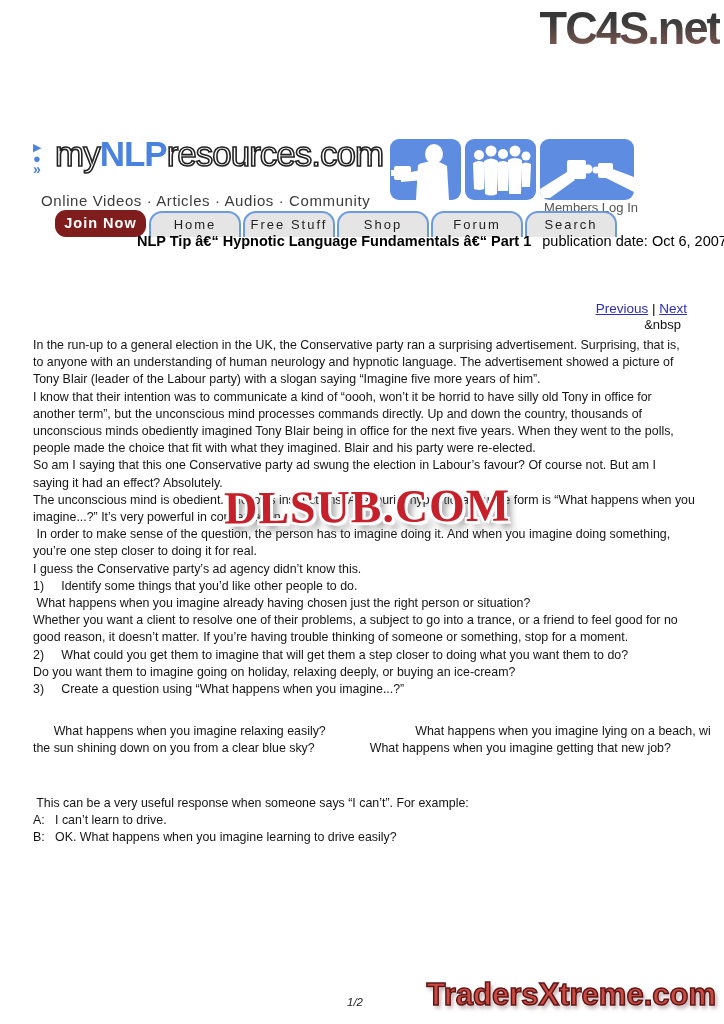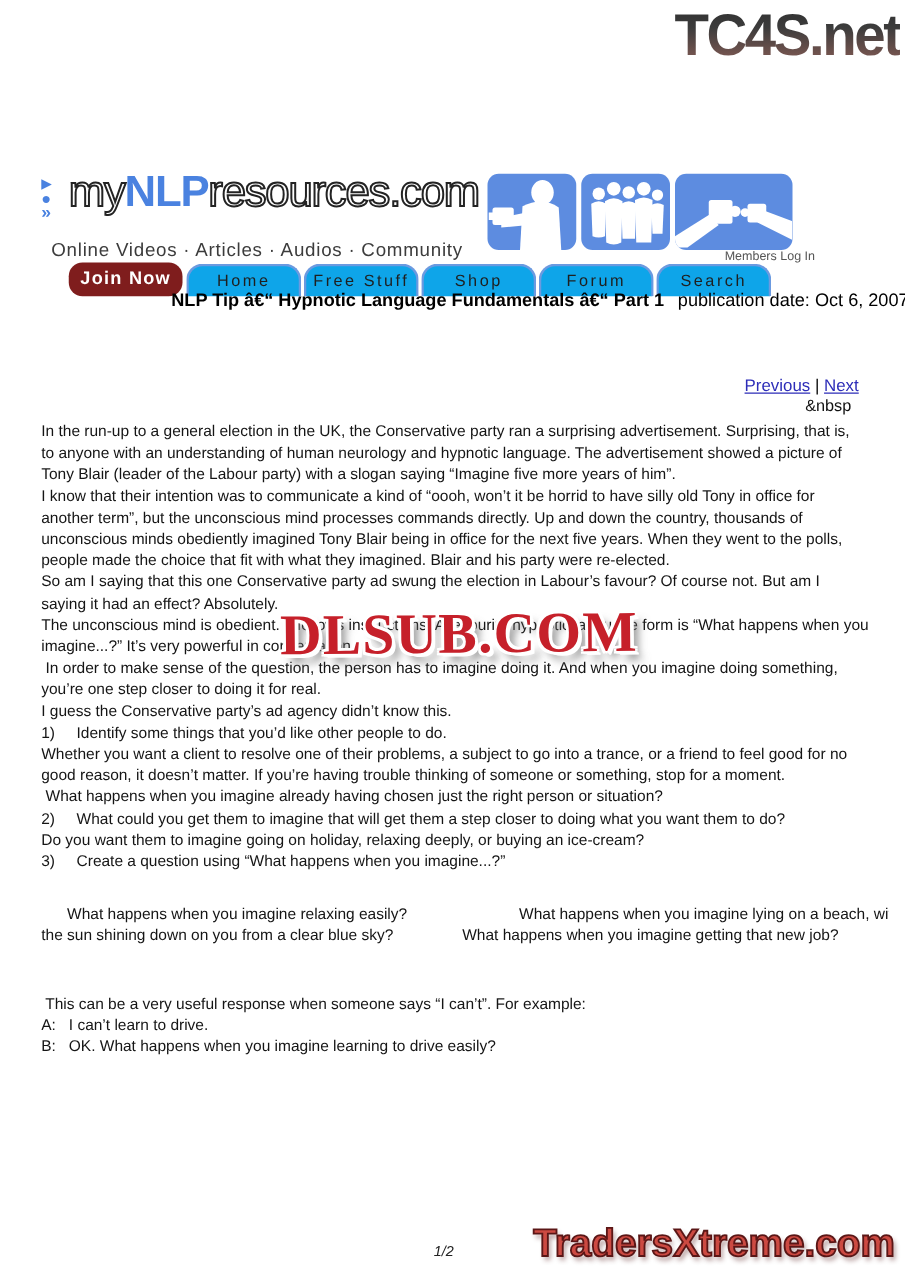--- a/index.html
+++ b/index.html
@@ -42,31 +42,31 @@
   @supports not (-webkit-text-stroke: 1px #000) {
     .hollow { color:#2a2a2a; }
     .wm-top { background:none; color:#4a3a38; }
   }
   .logo-brand { color:#4a82e0; font-weight:bold; }
   .logo-tagline { margin-left:8px; margin-top:18px; font-size:15px; color:#3c3c3c; letter-spacing:0.6px; white-space:nowrap; }
   
   .boxes { position:absolute; left:390px; top:139px; display:flex; gap:4px; }
   .bluebox { background:#5d8ce0; border-radius:9px; height:61px; overflow:hidden; }
   .bb1 { width:71px; } .bb2 { width:71px; } .bb3 { width:94px; }
-  .members { position:absolute; top:200px; right:72px; font-size:10px; color:#555; }
+  .members { position:absolute; top:200px; right:86px; font-size:13px; color:#555; }
   
   .nav { position:absolute; left:0; top:210px; width:724px; height:27px; }
   .join {
     position:absolute; left:55px; top:0; width:91px; height:27px; box-sizing:border-box;
     background:#7f1d1d; border-radius:11px; color:#fff; font-weight:bold;
     font-size:14.5px; letter-spacing:1px; text-align:center; line-height:27px;
   }
   .tabs { position:absolute; left:149px; top:1px; display:flex; gap:2px; }
   .tab {
-    width:92px; height:26px; box-sizing:border-box; background:#0ea5e9;
+    width:92px; height:26px; box-sizing:border-box; background:#e5e5e5;
     border:2px solid #6b9ae0; border-bottom:none; border-radius:13px 13px 0 0;
     font-size:13px; letter-spacing:2px; color:#1f1f1f; text-align:center; line-height:23px;
   }
   
   .title-row { position:absolute; left:137px; top:233px; font-size:14.5px; white-space:nowrap; color:#000; }
   .title-row .t { font-weight:bold; }
   .title-row .d { margin-left:11px; font-weight:normal; }
   .pagelinks { position:absolute; top:301px; right:37px; font-size:13.5px;padding-left:20px; }
   .pagelinks a { color:#2d2db8; text-decoration:underline; cursor:pointer; }
   .pagelinks .sep { color:#000; }
@@ -164,23 +164,23 @@
 unconscious minds obediently imagined Tony Blair being in office for the next five years. When they went to the polls,
 people made the choice that fit with what they imagined. Blair and his party were re-elected.</p>
   <p>So am I saying that this one Conservative party ad swung the election in Labour’s favour? Of course not. But am I
 saying it had an effect? Absolutely.</p>
   <p>The unconscious mind is obedient. It follows instructions. A favourite hypnotic language form is “What happens when you
 imagine...?” It’s very powerful in conversation.</p>
   <p> In order to make sense of the question, the person has to imagine doing it. And when you imagine doing something,
 you’re one step closer to doing it for real.</p>
   <p>I guess the Conservative party’s ad agency didn’t know this.</p>
   <p>1)     Identify some things that you’d like other people to do.</p>
+  <p> What happens when you imagine already having chosen just the right person or situation?</p>
   <p>Whether you want a client to resolve one of their problems, a subject to go into a trance, or a friend to feel good for no
 good reason, it doesn’t matter. If you’re having trouble thinking of someone or something, stop for a moment.</p>
-  <p> What happens when you imagine already having chosen just the right person or situation?</p>
   <p>2)     What could you get them to imagine that will get them a step closer to doing what you want them to do?</p>
   <p>Do you want them to imagine going on holiday, relaxing deeply, or buying an ice-cream?</p>
   <p>3)     Create a question using “What happens when you imagine...?”</p>
   <p class="gap-md">      What happens when you imagine relaxing easily?                          What happens when you imagine lying on a beach, with
 the sun shining down on you from a clear blue sky?                What happens when you imagine getting that new job?</p>
   <p class="gap-xl"> This can be a very useful response when someone says “I can’t”. For example:
 A:   I can’t learn to drive.
 B:   OK. What happens when you imagine learning to drive easily?</p>
 </div>
 

